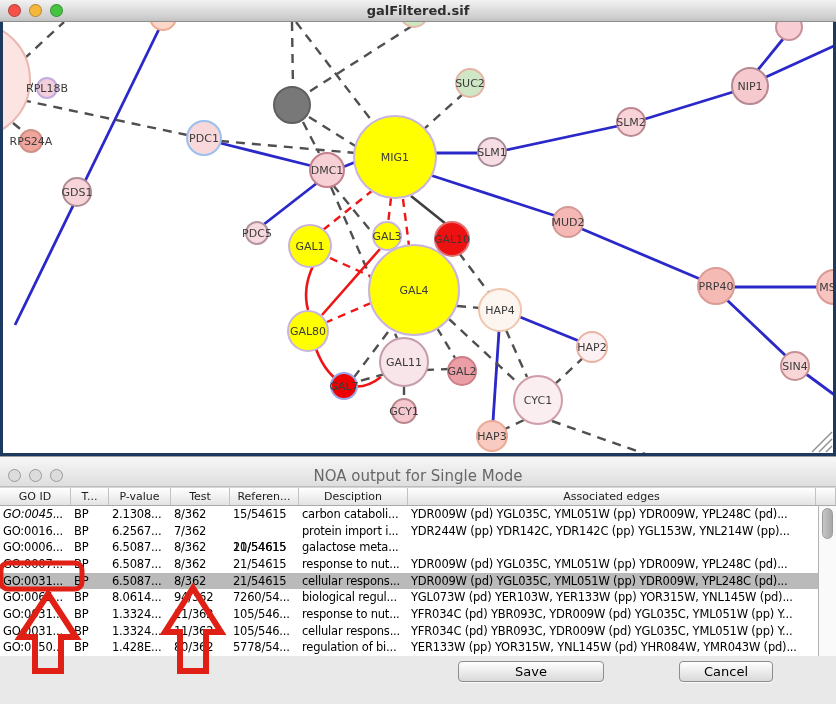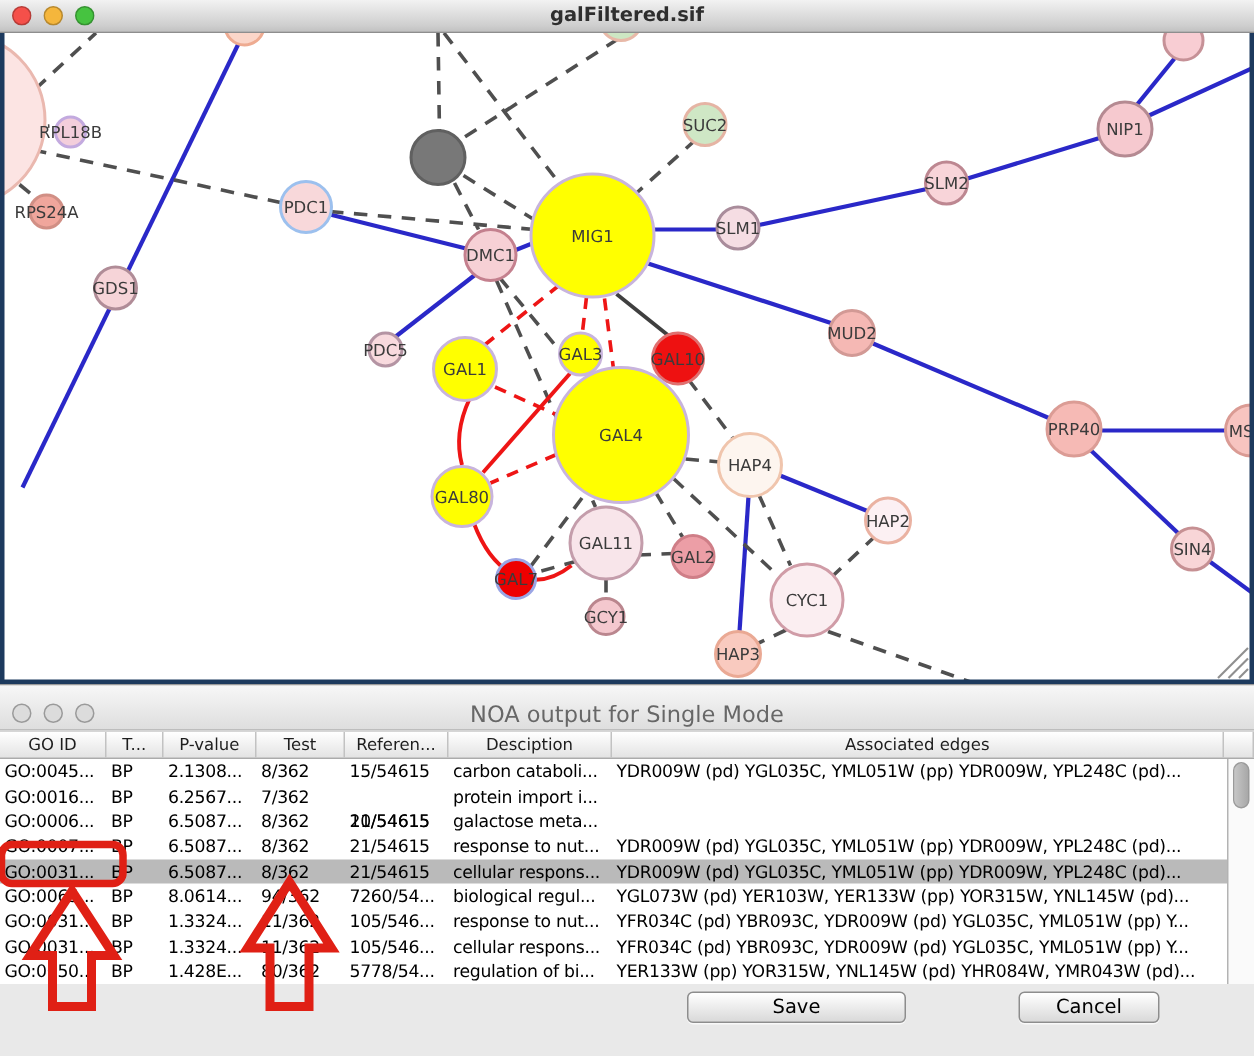--- a/index.html
+++ b/index.html
@@ -259,35 +259,36 @@
       <div class="th" style="width: 38px;">T...</div>
       <div class="th" style="width: 62px;">P-value</div>
       <div class="th" style="width: 59px;">Test</div>
       <div class="th" style="width: 69px;">Referen...</div>
       <div class="th" style="width: 109px;">Desciption</div>
       <div class="th" style="width: 408px;">Associated edges</div>
       <div class="th" style="width: 20px;"></div>
     </div>
   <div class="tbody" id="table-body">
       <div class="tr">
-        <div class="td" style="width: 71px;">GO:0045...</div>
+        <div class="td" style="width: 71px; font-style: italic;">GO:0045...</div>
         <div class="td" style="width: 38px;">BP</div>
         <div class="td" style="width: 62px;">2.1308...</div>
         <div class="td" style="width: 59px;">8/362</div>
         <div class="td" style="width: 69px;">15/54615</div>
         <div class="td" style="width: 109px;">carbon cataboli...</div>
         <div class="td" style="width: 408px;">YDR009W (pd) YGL035C, YML051W (pp) YDR009W, YPL248C (pd)...</div>
       </div>
       <div class="tr">
         <div class="td" style="width: 71px;">GO:0016...</div>
         <div class="td" style="width: 38px;">BP</div>
         <div class="td" style="width: 62px;">6.2567...</div>
         <div class="td" style="width: 59px;">7/362</div>
         <div class="td" style="width: 69px; margin-top: 33px;">10/54615</div>
         <div class="td" style="width: 109px;">protein import i...</div>
+        <div class="td" style="width: 408px;">YDR244W (pp) YDR142C, YDR142C (pp) YGL153W, YNL214W (pp)...</div>
       </div>
       <div class="tr">
         <div class="td" style="width: 71px;">GO:0006...</div>
         <div class="td" style="width: 38px;">BP</div>
         <div class="td" style="width: 62px;">6.5087...</div>
         <div class="td" style="width: 59px;">8/362</div>
         <div class="td" style="width: 69px;">21/54615</div>
         <div class="td" style="width: 109px;">galactose meta...</div>
       </div>
       <div class="tr">

